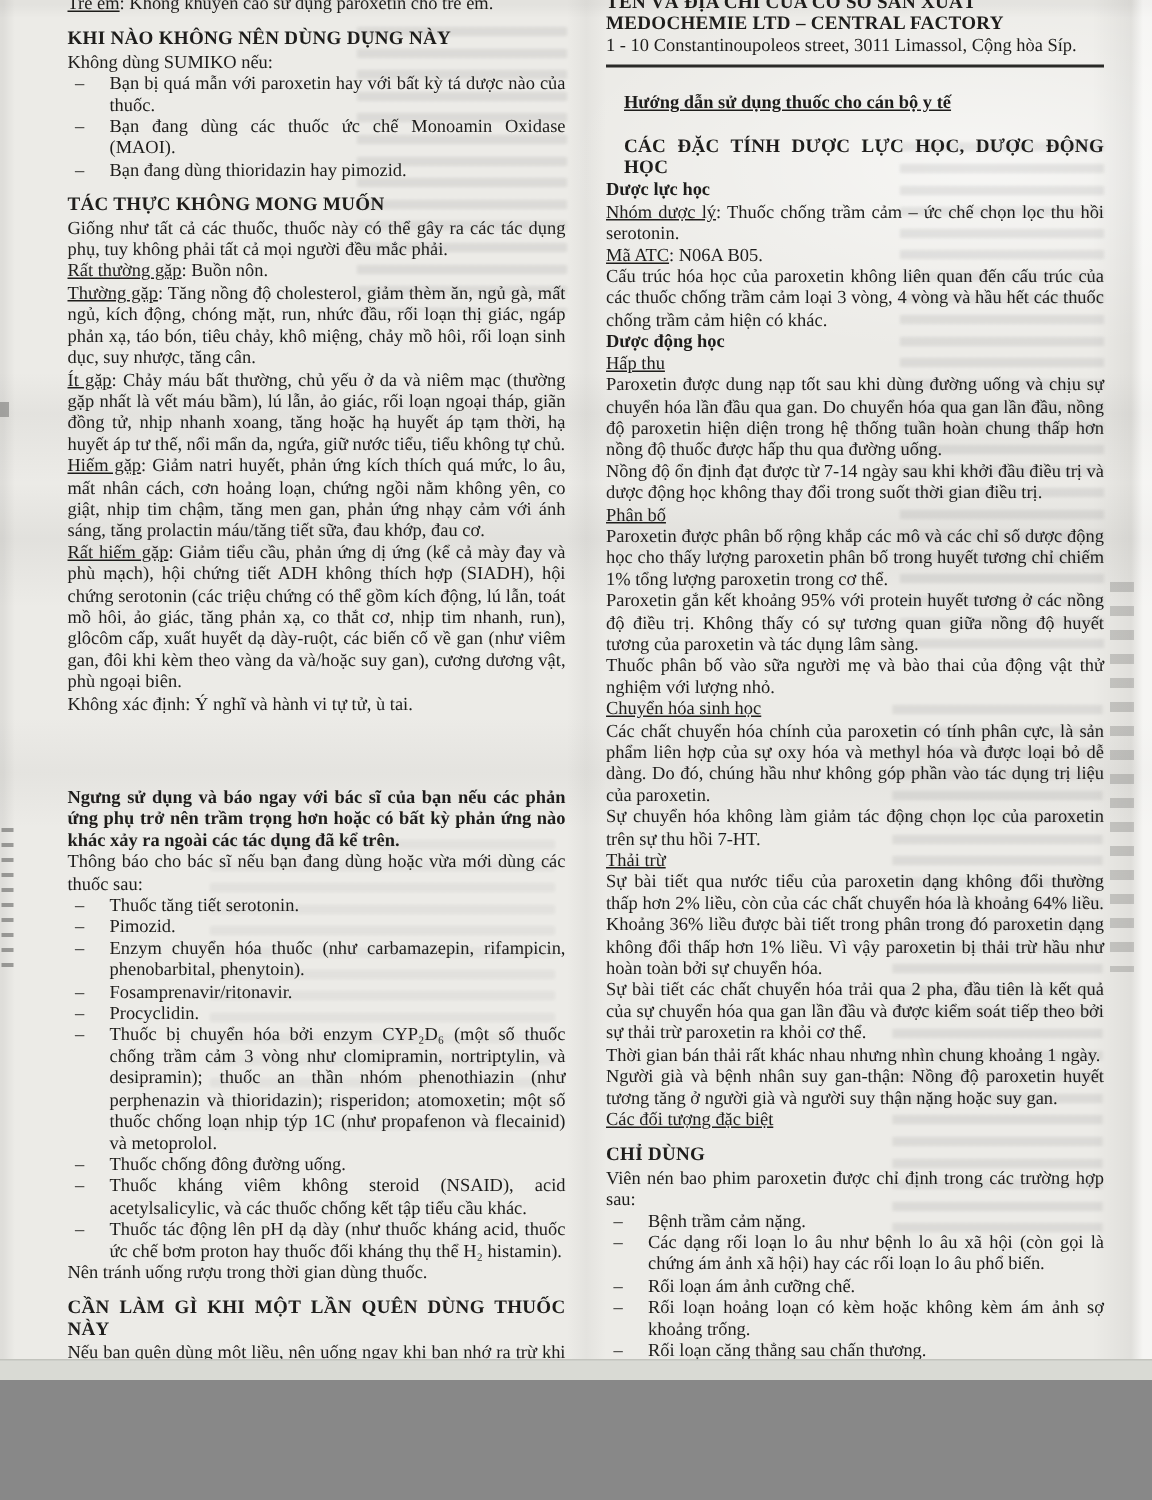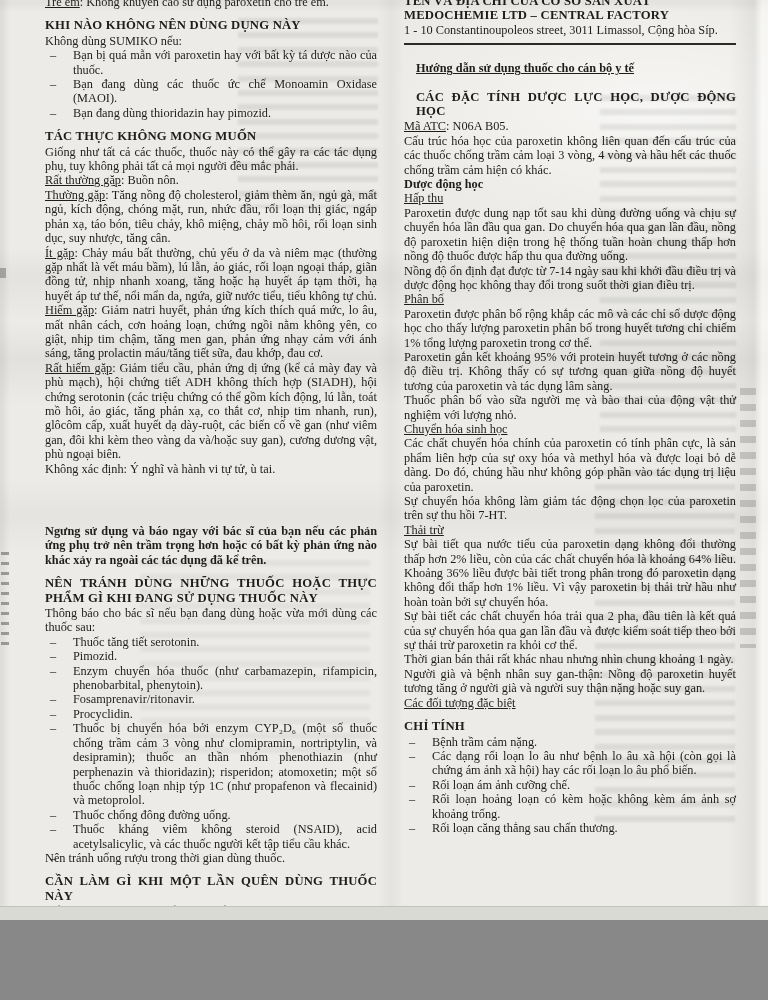--- a/index.html
+++ b/index.html
@@ -97,64 +97,66 @@
       </div>
       <div class="h"><span>TÁC THỰC KHÔNG MONG MUỐN</span></div>
       <div class="p"><span>Giống như tất cả các thuốc, thuốc này có thể gây ra các tác dụng phụ, tuy không phải tất cả mọi người đều mắc phải.</span></div>
       <div class="p"><span class="lead">Rất thường gặp</span><span>: Buồn nôn.</span></div>
       <div class="p"><span class="lead">Thường gặp</span><span>: Tăng nồng độ cholesterol, giảm thèm ăn, ngủ gà, mất ngủ, kích động, chóng mặt, run, nhức đầu, rối loạn thị giác, ngáp phản xạ, táo bón, tiêu chảy, khô miệng, chảy mồ hôi, rối loạn sinh dục, suy nhược, tăng cân.</span></div>
       <div class="p"><span class="lead">Ít gặp</span><span>: Chảy máu bất thường, chủ yếu ở da và niêm mạc (thường gặp nhất là vết máu bầm), lú lẫn, ảo giác, rối loạn ngoại tháp, giãn đồng tử, nhịp nhanh xoang, tăng hoặc hạ huyết áp tạm thời, hạ huyết áp tư thế, nổi mẩn da, ngứa, giữ nước tiểu, tiểu không tự chủ.</span></div>
       <div class="p"><span class="lead">Hiếm gặp</span><span>: Giảm natri huyết, phản ứng kích thích quá mức, lo âu, mất nhân cách, cơn hoảng loạn, chứng ngồi nằm không yên, co giật, nhịp tim chậm, tăng men gan, phản ứng nhạy cảm với ánh sáng, tăng prolactin máu/tăng tiết sữa, đau khớp, đau cơ.</span></div>
       <div class="p"><span class="lead">Rất hiếm gặp</span><span>: Giảm tiểu cầu, phản ứng dị ứng (kể cả mày đay và phù mạch), hội chứng tiết ADH không thích hợp (SIADH), hội chứng serotonin (các triệu chứng có thể gồm kích động, lú lẫn, toát mồ hôi, ảo giác, tăng phản xạ, co thắt cơ, nhịp tim nhanh, run), glôcôm cấp, xuất huyết dạ dày-ruột, các biến cố về gan (như viêm gan, đôi khi kèm theo vàng da và/hoặc suy gan), cương dương vật, phù ngoại biên.</span></div>
       <div class="p"><span>Không xác định: Ý nghĩ và hành vi tự tử, ù tai.</span></div>
       <div class="p bold"><span>Ngưng sử dụng và báo ngay với bác sĩ của bạn nếu các phản ứng phụ trở nên trầm trọng hơn hoặc có bất kỳ phản ứng nào khác xảy ra ngoài các tác dụng đã kể trên.</span></div>
-      <div class="h"><span>NÊN TRÁNH DÙNG NHỮNG THUỐC HOẶC THỰC PHẨM GÌ KHI ĐANG SỬ DỤNG THUỐC NÀY</span></div>
       <div class="p"><span>Thông báo cho bác sĩ nếu bạn đang dùng hoặc vừa mới dùng các thuốc sau:</span></div>
       <div class="list">
         <div class="li"><span class="dash">–</span><span>Thuốc tăng tiết serotonin.</span></div>
         <div class="li"><span class="dash">–</span><span>Pimozid.</span></div>
         <div class="li"><span class="dash">–</span><span>Enzym chuyển hóa thuốc (như carbamazepin, rifampicin, phenobarbital, phenytoin).</span></div>
         <div class="li"><span class="dash">–</span><span>Fosamprenavir/ritonavir.</span></div>
         <div class="li"><span class="dash">–</span><span>Procyclidin.</span></div>
         <div class="li"><span class="dash">–</span><span>Thuốc bị chuyển hóa bởi enzym CYP₂D₆ (một số thuốc chống trầm cảm 3 vòng như clomipramin, nortriptylin, và desipramin); thuốc an thần nhóm phenothiazin (như perphenazin và thioridazin); risperidon; atomoxetin; một số thuốc chống loạn nhịp týp 1C (như propafenon và flecainid) và metoprolol.</span></div>
         <div class="li"><span class="dash">–</span><span>Thuốc chống đông đường uống.</span></div>
-        <div class="li"><span class="dash">–</span><span>Thuốc kháng viêm không steroid (NSAID), acid acetylsalicylic, và các thuốc người kết tập tiểu cầu khác.</span></div>
-        <div class="li"><span class="dash">–</span></div>
+        <div class="li"><span class="dash">–</span><span>Thuốc kháng viêm không steroid (NSAID), acid acetylsalicylic, và các thuốc chống kết tập tiểu cầu khác.</span></div>
+        <div class="li"><span class="dash">–</span><span>Thuốc tác động lên pH dạ dày (như thuốc kháng acid, thuốc ức chế bơm proton hay thuốc đối kháng thụ thể H₂ histamin).</span></div>
       </div>
       <div class="p"><span>Nên tránh uống rượu trong thời gian dùng thuốc.</span></div>
       <div class="h"><span>CẦN LÀM GÌ KHI MỘT LẦN QUÊN DÙNG THUỐC NÀY</span></div>
       <div class="p"><span>Nếu bạn quên dùng một liều, nên uống ngay khi bạn nhớ ra trừ khi gần đến thời gian uống liều kế tiếp. Không dùng gấp đôi liều ở lần kế tiếp để bù cho liều đã quên.</span></div>
     </div>
   <div class="col col-right">
       <div class="h tight"><span>TÊN VÀ ĐỊA CHỈ CỦA CƠ SỞ SẢN XUẤT</span></div>
       <div class="h tight"><span>MEDOCHEMIE LTD – CENTRAL FACTORY</span></div>
       <div class="p"><span>1 - 10 Constantinoupoleos street, 3011 Limassol, Cộng hòa Síp.</span></div>
       <div class="rule"></div>
       <div class="p bold ul gap-lg"><span>Hướng dẫn sử dụng thuốc cho cán bộ y tế</span></div>
       <div class="h gap-lg"><span>CÁC ĐẶC TÍNH DƯỢC LỰC HỌC, DƯỢC ĐỘNG HỌC</span></div>
+      <div class="subh"><span>Dược lực học</span></div>
+      <div class="p"><span class="lead">Nhóm dược lý</span><span>: Thuốc chống trầm cảm – ức chế chọn lọc thu hồi serotonin.</span></div>
       <div class="p"><span class="lead">Mã ATC</span><span>: N06A B05.</span></div>
       <div class="p"><span>Cấu trúc hóa học của paroxetin không liên quan đến cấu trúc của các thuốc chống trầm cảm loại 3 vòng, 4 vòng và hầu hết các thuốc chống trầm cảm hiện có khác.</span></div>
       <div class="subh"><span>Dược động học</span></div>
       <div class="p"><span class="lead">Hấp thu</span></div>
       <div class="p"><span>Paroxetin được dung nạp tốt sau khi dùng đường uống và chịu sự chuyển hóa lần đầu qua gan. Do chuyển hóa qua gan lần đầu, nồng độ paroxetin hiện diện trong hệ thống tuần hoàn chung thấp hơn nồng độ thuốc được hấp thu qua đường uống.</span></div>
       <div class="p"><span>Nồng độ ổn định đạt được từ 7-14 ngày sau khi khởi đầu điều trị và dược động học không thay đổi trong suốt thời gian điều trị.</span></div>
       <div class="p"><span class="lead">Phân bố</span></div>
       <div class="p"><span>Paroxetin được phân bố rộng khắp các mô và các chỉ số dược động học cho thấy lượng paroxetin phân bố trong huyết tương chỉ chiếm 1% tổng lượng paroxetin trong cơ thể.</span></div>
       <div class="p"><span>Paroxetin gắn kết khoảng 95% với protein huyết tương ở các nồng độ điều trị. Không thấy có sự tương quan giữa nồng độ huyết tương của paroxetin và tác dụng lâm sàng.</span></div>
       <div class="p"><span>Thuốc phân bố vào sữa người mẹ và bào thai của động vật thử nghiệm với lượng nhỏ.</span></div>
       <div class="p"><span class="lead">Chuyển hóa sinh học</span></div>
       <div class="p"><span>Các chất chuyển hóa chính của paroxetin có tính phân cực, là sản phẩm liên hợp của sự oxy hóa và methyl hóa và được loại bỏ dễ dàng. Do đó, chúng hầu như không góp phần vào tác dụng trị liệu của paroxetin.</span></div>
       <div class="p"><span>Sự chuyển hóa không làm giảm tác động chọn lọc của paroxetin trên sự thu hồi 7-HT.</span></div>
       <div class="p"><span class="lead">Thải trừ</span></div>
       <div class="p"><span>Sự bài tiết qua nước tiểu của paroxetin dạng không đổi thường thấp hơn 2% liều, còn của các chất chuyển hóa là khoảng 64% liều. Khoảng 36% liều được bài tiết trong phân trong đó paroxetin dạng không đổi thấp hơn 1% liều. Vì vậy paroxetin bị thải trừ hầu như hoàn toàn bởi sự chuyển hóa.</span></div>
       <div class="p"><span>Sự bài tiết các chất chuyển hóa trải qua 2 pha, đầu tiên là kết quả của sự chuyển hóa qua gan lần đầu và được kiểm soát tiếp theo bởi sự thải trừ paroxetin ra khỏi cơ thể.</span></div>
       <div class="p"><span>Thời gian bán thải rất khác nhau nhưng nhìn chung khoảng 1 ngày.</span></div>
       <div class="p"><span>Người già và bệnh nhân suy gan-thận: Nồng độ paroxetin huyết tương tăng ở người già và người suy thận nặng hoặc suy gan.</span></div>
       <div class="p"><span class="lead">Các đối tượng đặc biệt</span></div>
-      <div class="h"><span>CHỈ TÍNH</span></div>
+      <div class="h"><span>CHỈ DÙNG</span></div>
+      <div class="p"><span>Viên nén bao phim paroxetin được chỉ định trong các trường hợp sau:</span></div>
       <div class="list">
         <div class="li"><span class="dash">–</span><span>Bệnh trầm cảm nặng.</span></div>
         <div class="li"><span class="dash">–</span><span>Các dạng rối loạn lo âu như bệnh lo âu xã hội (còn gọi là chứng ám ảnh xã hội) hay các rối loạn lo âu phổ biến.</span></div>
         <div class="li"><span class="dash">–</span><span>Rối loạn ám ảnh cưỡng chế.</span></div>
         <div class="li"><span class="dash">–</span><span>Rối loạn hoảng loạn có kèm hoặc không kèm ám ảnh sợ khoảng trống.</span></div>
         <div class="li"><span class="dash">–</span><span>Rối loạn căng thẳng sau chấn thương.</span></div>
       </div>
     </div>
 
   <div class="artifact edge-dashes-left"></div>

